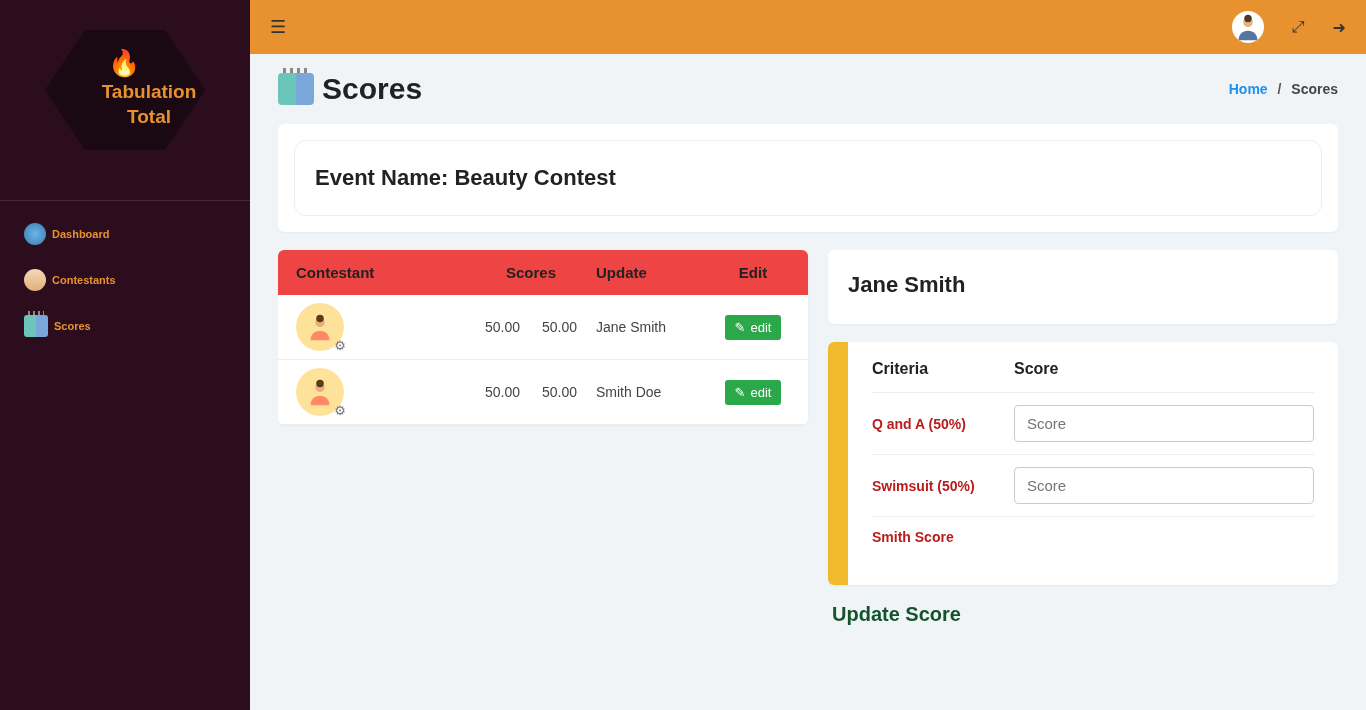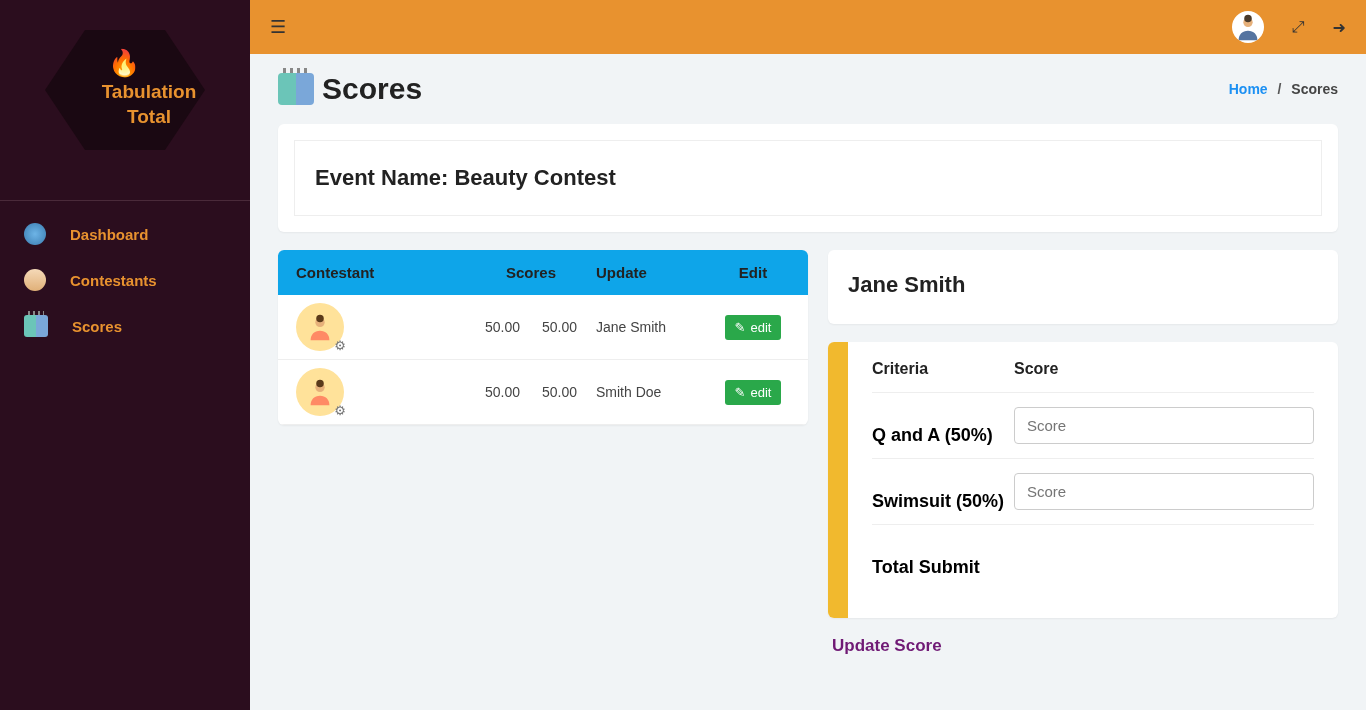--- a/index.html
+++ b/index.html
@@ -5,21 +5,21 @@
 * { box-sizing: border-box; margin: 0; padding: 0; }
 body { font-family: Arial, sans-serif; background: #f1f4f6; width: 1366px; height: 710px; overflow: hidden; display: flex; }
 .sidebar { width: 250px; background: #2b0d1e; color: #fff; height: 710px; flex-shrink: 0; }
 .logo-wrap { padding: 30px 20px 20px; display: flex; justify-content: center; }
 .logo-hex { width: 160px; height: 120px; background: #2b0d1e; position: relative; display: flex; flex-direction: column; align-items: center; justify-content: center; }
 .logo-hex::before { content: ""; position: absolute; inset: 0; background: #1a0812; clip-path: polygon(25% 0%, 75% 0%, 100% 50%, 75% 100%, 25% 100%, 0% 50%); }
 .logo-content { position: relative; z-index: 1; text-align: center; }
 .flame { color: #e8922f; font-size: 26px; line-height: 1; }
 .logo-text { color: #e8922f; font-weight: bold; font-size: 19px; line-height: 1.3; margin-top: 4px; margin-left: 48px; }
 .nav { border-top: 1px solid #4a2a3a; padding-top: 10px; margin-top: 30px; }
-.nav-item { display: flex; align-items: center; gap: 24px; padding: 12px 24px; color: #e8922f; font-weight: bold; font-size: 15px; cursor: pointer; }
+.nav-item { display: flex; align-items: center; gap: 6px; padding: 12px 24px; color: #e8922f; font-weight: bold; font-size: 11px; cursor: pointer; }
 .nav-icon { width: 22px; height: 22px; border-radius: 50%; display: inline-flex; align-items: center; justify-content: center; }
 .nav-icon.dash { background: radial-gradient(circle,#6db4e6,#3a7bb0); }
 .nav-icon.cont { background: linear-gradient(#f5d9b8,#e0b078); position: relative; }
 .nav-icon.scores { width: 24px; height: 22px; border-radius: 3px; background: linear-gradient(90deg,#6bc5b8 50%,#7aa7d9 50%); position: relative; }
 .nav-icon.scores::before { content: ""; position: absolute; top: -4px; left: 4px; right: 4px; height: 4px; background: repeating-linear-gradient(90deg,#888 0 2px,transparent 2px 5px); }
 .main { flex: 1; display: flex; flex-direction: column; height: 710px; }
 .topbar { height: 54px; background: #e8922f; display: flex; align-items: center; justify-content: space-between; padding: 0 20px; }
 .hamburger { color: #333; font-size: 18px; cursor: pointer; }
 .top-right { display: flex; align-items: center; gap: 28px; }
 .avatar-top { width: 32px; height: 32px; border-radius: 50%; background: #fff; display: inline-flex; align-items: center; justify-content: center; font-size: 18px; cursor: pointer; overflow: hidden; }
@@ -28,52 +28,52 @@
 .page-head { display: flex; justify-content: space-between; align-items: center; margin-bottom: 18px; }
 .page-title-wrap { display: flex; align-items: center; gap: 8px; }
 .page-icon { width: 36px; height: 32px; border-radius: 4px; background: linear-gradient(90deg,#6bc5b8 50%,#7aa7d9 50%); position: relative; }
 .page-icon::before { content: ""; position: absolute; top: -5px; left: 5px; right: 5px; height: 5px; background: repeating-linear-gradient(90deg,#888 0 3px,transparent 3px 7px); }
 .page-title { font-size: 30px; font-weight: 800; color: #222; }
 .breadcrumb { font-size: 14px; font-weight: 600; }
 .breadcrumb a { color: #1c90f3; text-decoration: none; }
 .breadcrumb .sep { color: #555; margin: 0 6px; }
 .breadcrumb .cur { color: #444; }
 .card { background: #fff; border-radius: 6px; padding: 16px; margin-bottom: 18px; box-shadow: 0 1px 2px rgba(0,0,0,.05); }
-.event-card .inner { border: 1px solid #eee; border-radius: 0; padding: 24px 20px; }
+.event-card .inner { border: 1px solid #eee; border-radius: 12px; padding: 24px 20px; }
 .event-name { font-size: 22px; font-weight: 800; color: #222; }
 .row { display: flex; gap: 20px; }
 .left-col { flex: 1; }
 .right-col { width: 510px; }
 .table-card { padding: 0; overflow: hidden; }
-.thead { display: flex; background: #0ea5e9; color: #222; font-weight: bold; font-size: 15px; padding: 14px 18px; }
+.thead { display: flex; background: #ef4444; color: #222; font-weight: bold; font-size: 15px; padding: 14px 18px; }
 .th-contestant { width: 170px; }
 .th-scores { width: 130px; text-align: center; }
 .th-total { width: 120px; }
 .th-edit { flex: 1; text-align: center; }
 .trow { display: flex; align-items: center; padding: 8px 18px; border-bottom: 1px solid #eee; }
 .td-contestant { width: 170px; }
 .td-scores { width: 130px; display: flex; gap: 22px; font-size: 14px; color: #444; justify-content: center; }
 .td-total { width: 120px; font-size: 14px; color: #444; }
 .td-edit { flex: 1; text-align: center; }
 .contestant-av { width: 48px; height: 48px; border-radius: 50%; background: #ffe29a; display: inline-flex; align-items: center; justify-content: center; position: relative; }
 .contestant-av::after { content: "⚙"; position: absolute; bottom: -2px; right: -2px; font-size: 13px; color: #777; }
 .edit-btn { background: #2aa84a; color: #fff; border: none; border-radius: 3px; padding: 5px 10px; font-size: 13px; cursor: pointer; display: inline-flex; align-items: center; gap: 5px; }
 .panel-name { font-size: 22px; font-weight: 800; color: #222; padding: 6px 4px 10px; }
 .criteria-card { padding: 0; overflow: hidden; display: flex; }
 .yellow-bar { width: 20px; background: #f1b92e; }
 .criteria-body { flex: 1; padding: 18px 24px 28px; border-radius: 18px; }
 .criteria-head { display: flex; justify-content: space-between; font-weight: bold; font-size: 16px; color: #222; margin-bottom: 14px; }
 .criteria-head .sc { width: 300px; }
 .crit-row { display: flex; align-items: center; justify-content: space-between; padding: 12px 0; border-top: 1px solid #eee; }
-.crit-label { font-weight: 800; font-size: 18px; color: #000000; margin-top: 20px; }
+.crit-label { font-weight: 800; font-size: 14px; color: #b91c1c; }
 .crit-input { width: 300px; padding: 9px 12px; border: 1px solid #ccc; border-radius: 4px; font-size: 15px; }
 .crit-input[readonly] { background: #e6e6e6; color: #888; }
 .actions { display: flex; gap: 20px; align-items: center; margin-top: 14px; padding-left: 4px; }
 .btn-submit { background: #27a9bd; color: #fff; border: none; border-radius: 4px; padding: 12px 18px; font-weight: 800; font-size: 15px; cursor: pointer; }
-.link-update { font-weight: 800; font-size: 17px; color: #701a75; cursor: pointer; }
+.link-update { font-weight: 800; font-size: 20px; color: #14532d; cursor: pointer; }
 .person-svg { width: 30px; height: 30px; }
 </style>
 </head>
 <body>
 
 <div class="sidebar">
   <div class="logo-wrap">
     <div class="logo-hex">
       <div class="logo-content">
         <div class="flame">🔥</div>
@@ -206,21 +206,21 @@
             </div>
             <div class="crit-row">
               <span class="crit-label">Q and A (50%)</span>
               <input class="crit-input" placeholder="Score" style="">
             </div>
             <div class="crit-row">
               <span class="crit-label">Swimsuit (50%)</span>
               <input class="crit-input" placeholder="Score" style="">
             </div>
             <div class="crit-row">
-              <span class="crit-label">Total Submit</span>
+              <span class="crit-label">Smith Score</span>
             </div>
           </div>
         </div>
 
         <div class="actions">
           <span class="link-update">Update Score</span>
         </div>
       </div>
     </div>
   </div>

